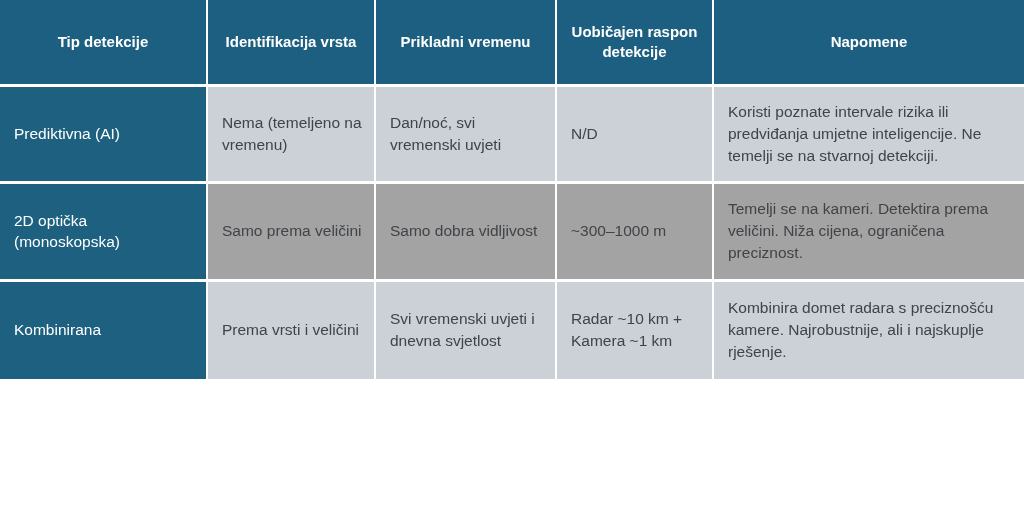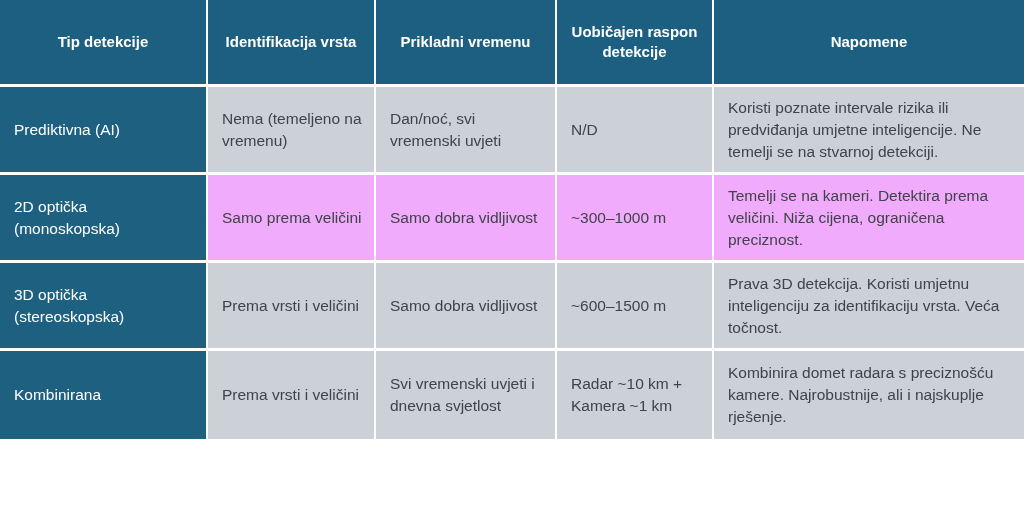--- a/index.html
+++ b/index.html
@@ -61,21 +61,21 @@
   
   tbody td {
     color: #404347;
     font-size: 15.5px;
     line-height: 1.42;
     text-align: left;
     padding: 8px 12px 8px 14px;
   }
   tbody tr { height: 88px; }
   tbody tr.row-odd td  { background: #ccd1d7; }
-  tbody tr.row-even td { background: #f0abfc; }
+  tbody tr.row-even td { background: #a3a3a3; }
 </style>
 </head>
 <body>
 
 <div class="table-wrap">
   <table class="detection">
     <colgroup>
       <col style="width:208px">
       <col style="width:168px">
       <col style="width:181px">
@@ -99,27 +99,20 @@
         <td>N/D</td>
         <td class="last-col">Koristi poznate intervale rizika ili predviđanja umjetne inteligencije. Ne temelji se na stvarnoj detekciji.</td>
       </tr>
       <tr class="row-even">
         <th class="rowhead">2D optička (monoskopska)</th>
         <td>Samo prema veličini</td>
         <td>Samo dobra vidljivost</td>
         <td>~300–1000 m</td>
         <td class="last-col">Temelji se na kameri. Detektira prema veličini. Niža cijena, ograničena preciznost.</td>
       </tr>
-      <tr class="row-odd">
-        <th class="rowhead">3D optička (stereoskopska)</th>
-        <td>Prema vrsti i veličini</td>
-        <td>Samo dobra vidljivost</td>
-        <td>~600–1500 m</td>
-        <td class="last-col">Prava 3D detekcija. Koristi umjetnu inteligenciju za identifikaciju vrsta. Veća točnost.</td>
-      </tr>
       <tr class="row-odd last-row">
         <th class="rowhead">Kombinirana</th>
         <td>Prema vrsti i veličini</td>
         <td>Svi vremenski uvjeti i dnevna svjetlost</td>
         <td>Radar ~10 km + Kamera ~1 km</td>
         <td class="last-col">Kombinira domet radara s preciznošću kamere. Najrobustnije, ali i najskuplje rješenje.</td>
       </tr>
     </tbody>
   </table>
 </div>

